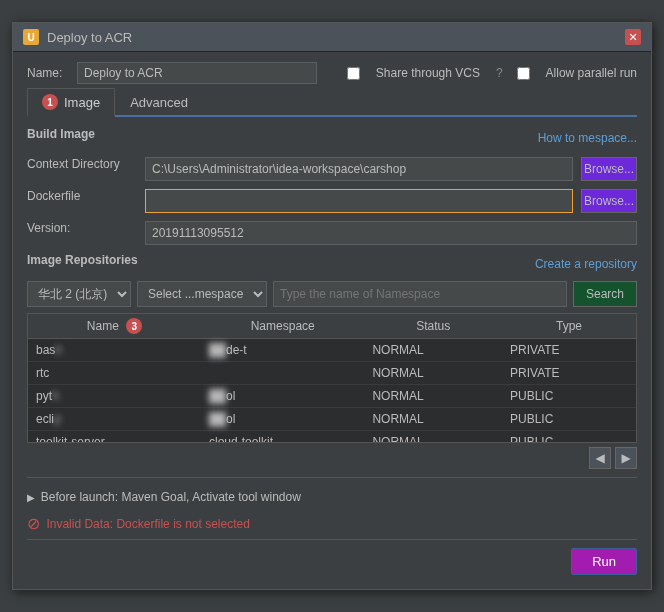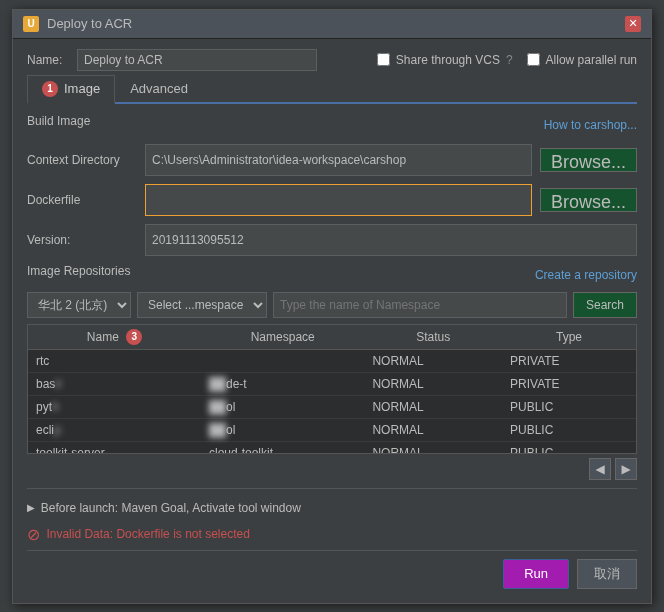--- a/index.html
+++ b/index.html
@@ -83,21 +83,21 @@
       background: #45494a;
       border: 1px solid #5a5f61;
       color: #bbb;
       padding: 3px 6px;
       font-size: 12px;
       outline: none;
     }
     .checkbox-row {
       display: flex;
       align-items: center;
-      gap: 6px;
+      gap: 16px;
       color: #bbb;
       font-size: 12px;
     }
     .checkbox-row input[type=checkbox] {
       accent-color: #4a6fa5;
     }
     .tabs-row {
       display: flex;
       align-items: center;
       border-bottom: 2px solid #4a6fa5;
@@ -129,69 +129,68 @@
       border-radius: 50%;
       width: 16px;
       height: 16px;
       display: flex;
       align-items: center;
       justify-content: center;
       font-size: 10px;
       font-weight: bold;
     }
     .section-title {
-      font-weight: normal;
+      font-weight: bold;
       color: #bbb;
       margin-bottom: 8px;
       font-size: 12px;
     }
     .how-to-link {
       color: #5c9fd6;
       font-size: 12px;
       cursor: pointer;
       text-align: right;
       flex: 1;
     }
     .section-header-row {
       display: flex;
       align-items: center;
       justify-content: space-between;
       margin-bottom: 8px;
     }
     .field-row {
       display: flex;
-      align-items: center;
       margin-bottom: 8px;
       gap: 8px;
     }
     .field-label {
       color: #bbb;
       min-width: 110px;
       font-size: 12px;
     }
     .field-input {
       flex: 1;
       background: #45494a;
       border: 1px solid #5a5f61;
       color: #bbb;
       padding: 3px 6px;
       font-size: 12px;
       outline: none;
-      height: 32px;
+      height: 24px;
     }
     .field-input.highlighted {
       border-color: #f0a030;
     }
     .browse-btn {
-      background: #14532d;
+      background: #6d28d9;
       border: 1px solid #666;
       color: #bbb;
-      padding: 3px 10px;
-      cursor: pointer;
-      font-size: 18px;
+      padding: 3px 2px;
+      cursor: pointer;
+      font-size: 12px;
       height: 24px;
       white-space: nowrap;
     }
     .repo-section {
       margin-top: 6px;
     }
     .repo-header-row {
       display: flex;
       align-items: center;
       justify-content: space-between;
@@ -400,21 +399,21 @@
         <span>Image</span>
       </div>
       <div class="tab">
         <span>Advanced</span>
       </div>
     </div>
 
     <div class="repo-section">
       <div class="section-header-row">
         <span class="section-title">Build Image</span>
-        <span class="how-to-link">How to carshop...</span>
+        <span class="how-to-link">How to mespace...</span>
       </div>
 
       <div class="field-row">
         <span class="field-label">Context Directory</span>
         <input class="field-input" type="text" value="C:\Users\Administrator\idea-workspace\carshop" style="">
         <button class="browse-btn">Browse...</button>
       </div>
 
       <div class="field-row">
         <span class="field-label">Dockerfile</span>
@@ -449,28 +448,28 @@
                 Name
                 <span class="badge-num">3</span>
               </th>
               <th>Namespace</th>
               <th>Status</th>
               <th>Type</th>
             </tr>
           </thead>
           <tbody id="repo-table-body">
           <tr>
-                <td>rtc</td>
-                <td></td>
+                <td>bas<span class="blurred">ir</span></td>
+                <td><span class="blurred">██</span>de-t</td>
                 <td>NORMAL</td>
                 <td>PRIVATE</td>
               </tr>
               <tr>
-                <td>bas<span class="blurred">ir</span></td>
-                <td><span class="blurred">██</span>de-t</td>
+                <td>rtc</td>
+                <td></td>
                 <td>NORMAL</td>
                 <td>PRIVATE</td>
               </tr>
               <tr>
                 <td>pyt<span class="blurred">h</span></td>
                 <td><span class="blurred">██</span>ol</td>
                 <td>NORMAL</td>
                 <td>PUBLIC</td>
               </tr>
               <tr>
@@ -501,16 +500,15 @@
         <span>Before launch: Maven Goal, Activate tool window</span>
       </div>
       <div class="error-row">
         <span class="error-icon">⊘</span>
         <span>Invalid Data: Dockerfile is not selected</span>
       </div>
     </div>
 
     <div class="action-row">
       <button class="run-btn">Run</button>
-      <button class="cancel-btn">取消</button>
     </div>
   </div>
 </div>
 
 </body></html>

